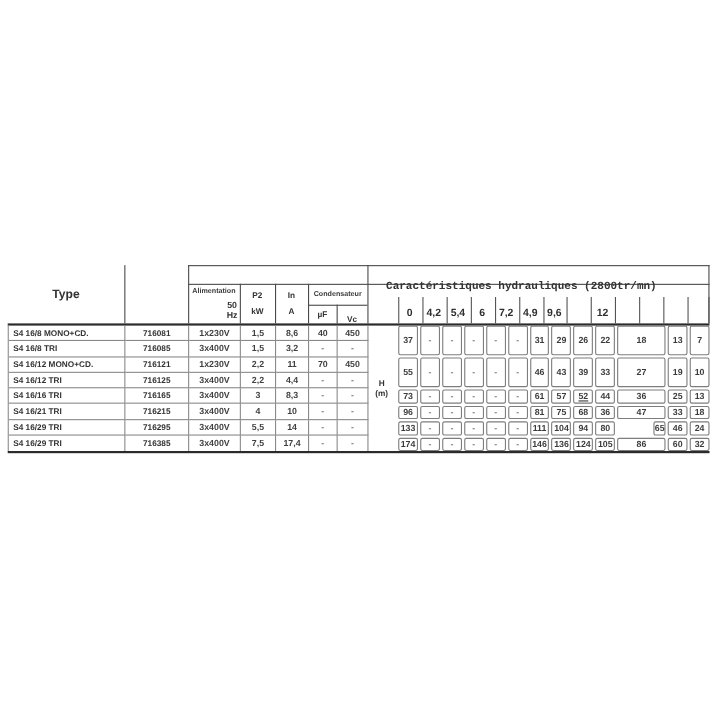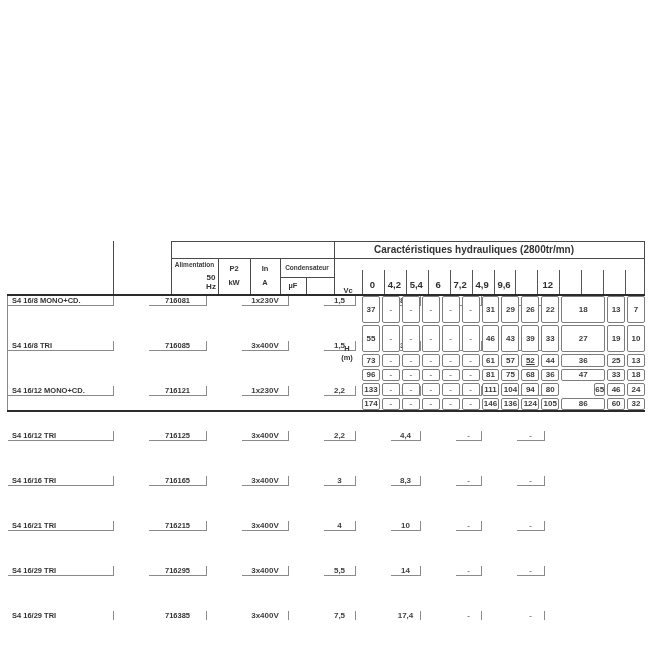--- a/index.html
+++ b/index.html
@@ -21,21 +21,21 @@
   .mid-lbl{font-size:8px;color:#333;margin-top:5px;padding-left:33px;}
   .mid-lbl2{font-size:7.5px;color:#333;margin-top:5px;}
   .cond-lbl{font-size:6.5px;color:#3b3b3b;}
   .unit-lbl{font-size:7.5px;color:#333;}
 
   
   .left-body{
     position:absolute;left:0;top:55px;width:327px;height:114px;
     display:grid;grid-template-columns:106px 58px 47px 32px 30px 26px 28px;
     grid-template-rows:repeat(8,1fr);
-    border-left:1px solid #8a8a8a;box-sizing:border-box;gap:35px;
+    border-left:1px solid #8a8a8a;box-sizing:border-box;
   }
   .lb-cell{
     border-right:1px solid #8a8a8a;border-bottom:1px solid #8a8a8a;
     display:flex;align-items:center;justify-content:center;
     font-size:8px;font-weight:700;color:#3f3f3f;box-sizing:border-box;
   }
   .lb-cell.last-row{border-bottom:none;}
   .lb-cell.type{justify-content:flex-start;padding-left:4px;font-size:7.5px;color:#333;}
   .lb-cell.code{font-size:7.5px;color:#333;}
   .lb-cell.dash{color:#7a7a7a;}
@@ -86,37 +86,38 @@
   <div class="vl" style="left:211px;top:17px;height:36px;"></div>
   <div class="vl" style="left:243px;top:17px;height:36px;"></div>
   <div class="vl" style="left:273px;top:17px;height:36px;"></div>
   <div class="vl" style="left:299px;top:36px;height:17px;"></div>
   <div class="vl" style="left:327px;top:0;height:53px;"></div>
   <div class="vl" style="left:637px;top:0;height:53px;"></div>
 
   <div class="bold-bar" style="top:53px;"></div>
   <div class="bold-bar" style="top:169px;"></div>
 
-  <div class="cell title" style="left:327px;top:0;width:280px;height:17px;">Caractéristiques hydrauliques (2800tr/mn)</div>
+  <div class="cell hdr-big" style="left:0;top:0;width:106px;height:53px;">Type</div>
+  <div class="cell title" style="left:327px;top:12px;width:280px;height:17px;font-family:Liberation Mono, monospace;">Caractéristiques hydrauliques (2800tr/mn)</div>
 
   <div class="cell two-line" style="left:164px;top:17px;width:47px;height:36px;">
     <span class="small-lbl">Alimentation</span>
     <span class="mid-lbl">50 Hz</span>
   </div>
   <div class="cell two-line" style="left:211px;top:17px;width:32px;height:36px;">
     <span class="unit-lbl">P2</span>
     <span class="mid-lbl2">kW</span>
   </div>
   <div class="cell two-line" style="left:243px;top:17px;width:30px;height:36px;">
     <span class="unit-lbl">In</span>
     <span class="mid-lbl2">A</span>
   </div>
   <div class="cell cond-lbl" style="left:273px;top:17px;width:54px;height:19px;">Condensateur</div>
   <div class="cell unit-lbl" style="left:273px;top:36px;width:26px;height:17px;">µF</div>
-  <div class="cell unit-lbl" style="left:299px;top:36px;width:28px;height:27px;margin-left:28px;">Vc</div>
+  <div class="cell unit-lbl" style="left:299px;top:36px;width:28px;height:27px;">Vc</div>
 
 
   <div class="flow-hdr" id="flow-hdr">
     <div class="fh-spacer"></div>
   <div class="fh-cell">0</div>
       <div class="fh-cell">4,2</div>
       <div class="fh-cell">5,4</div>
       <div class="fh-cell">6</div>
       <div class="fh-cell">7,2</div>
       <div class="fh-cell">4,9</div>

